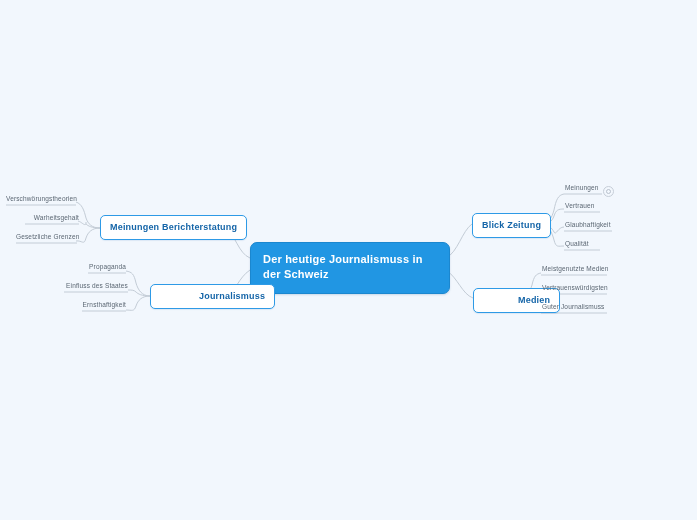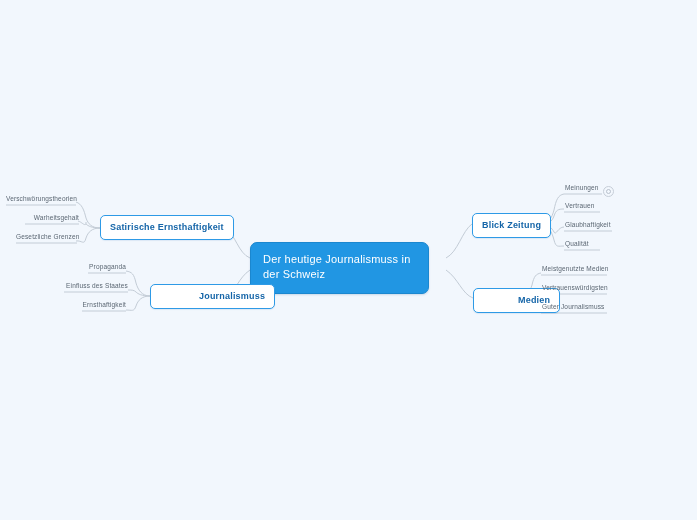--- a/index.html
+++ b/index.html
@@ -28,28 +28,28 @@
     width: 697px;
     height: 520px;
     pointer-events: none;
   }
 
   
   .root-node {
     position: absolute;
     left: 250px;
     top: 242px;
-    width: 179px;
+    width: 200px;
     padding: 9px 12px 11px 12px;
     background: #2196e3;
     border: 1px solid #1b87cf;
     border-radius: 7px;
     color: #ffffff;
     font-size: 11px;
-    font-weight: normal;
+    font-weight: bold;
     line-height: 1.35;
     letter-spacing: 0.2px;
     box-shadow: 0 1px 2px rgba(20,80,140,0.18);
   }
 
   
   .branch-node {
     position: absolute;
     background: #ffffff;
     border: 1px solid #2e9ae6;
@@ -146,21 +146,21 @@
       <line x1="541" y1="294" x2="607" y2="294"></line>
       <line x1="541" y1="313" x2="607" y2="313"></line>
     </g>
   </svg>
 
   <div class="root-node">
     <span>Der heutige Journalismuss in der Schweiz</span>
   </div>
 
   <div class="branch-node branch-satire">
-    <span>Satirische Ernsthaftigkeit</span>
+    <span>Meinungen Berichterstatung</span>
   </div>
   <div class="leaf l" style="left:6px; top:195px; width:70px;">
     <span>Verschwörungstheorien</span>
   </div>
   <div class="leaf l" style="left:25px; top:214px; width:54px;">
     <span>Warheitsgehalt</span>
   </div>
   <div class="leaf l" style="left:16px; top:233px; width:61px;">
     <span>Gesetzliche Grenzen</span>
   </div>

